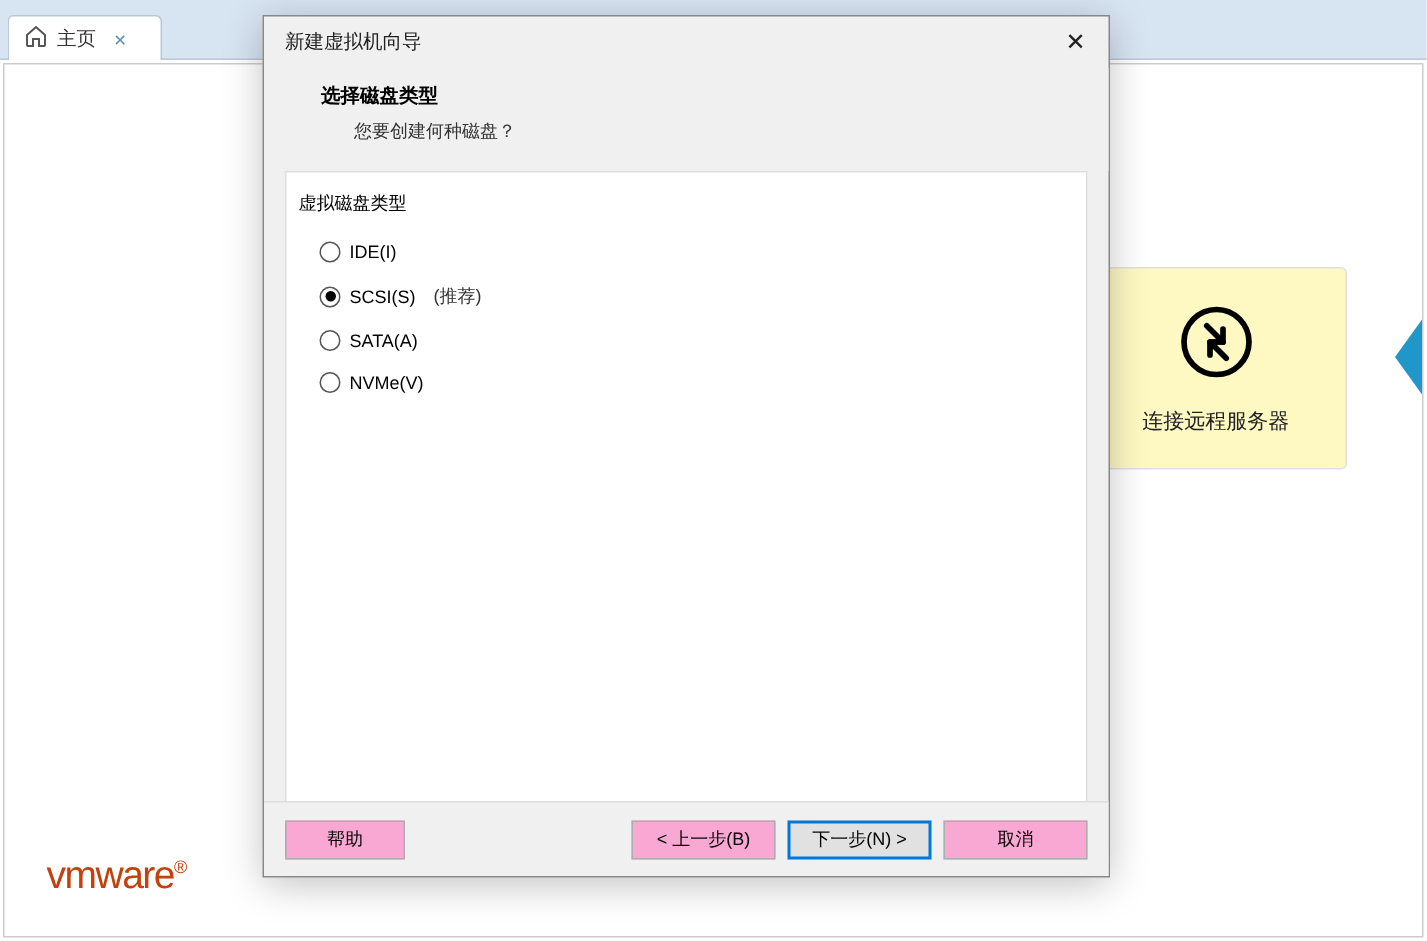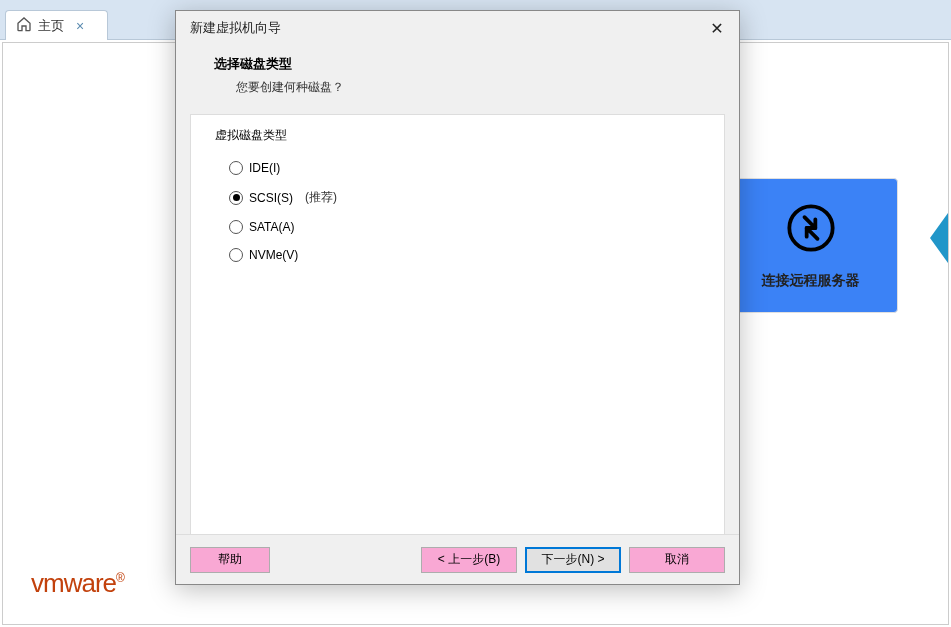--- a/index.html
+++ b/index.html
@@ -57,29 +57,28 @@
       font-size: 22px;
       letter-spacing: 4px;
     }
     .tm { font-size: 12px; position: relative; top: -8px; }
     .server-card {
       position: absolute;
       top: 135px;
       left: 720px;
       width: 175px;
       height: 135px;
-      background: #3b82f6;
+      background: #fef9c3;
       border: 1px solid #e0e0e0;
       border-radius: 4px;
       display: flex;
       flex-direction: column;
       align-items: center;
       justify-content: center;
       gap: 15px;
-      font-weight: bold;
     }
     .server-card svg { width: 52px; height: 52px; }
     .server-card-label { font-size: 14px; color: #222; }
     .blue-tri {
       position: absolute;
       right: 0;
       top: 170px;
       width: 0; height: 0;
       border-top: 25px solid transparent;
       border-bottom: 25px solid transparent;
@@ -132,21 +131,21 @@
       background: #f0f0f0;
     }
     .dialog-header-title { font-weight: bold; font-size: 13px; color: #000; margin-bottom: 6px; margin-left: 8px;}
     .dialog-header-sub { font-size: 12px; color: #333; margin-left: 30px; }
     .dialog-body {
       flex: 1;
       margin: 0 14px;
       background: #fff;
       border: 1px solid #ddd;
       border-bottom: none;
-      padding: 12px 24px;
+      padding: 12px 8px;
     }
     .group-label { font-size: 12px; color: #000; margin-bottom: 10px; }
     .radio-list { margin-left: 14px; }
     .radio-row {
       display: flex;
       align-items: center;
       gap: 6px;
       padding: 7px 0;
       font-size: 12px;
       color: #000;

